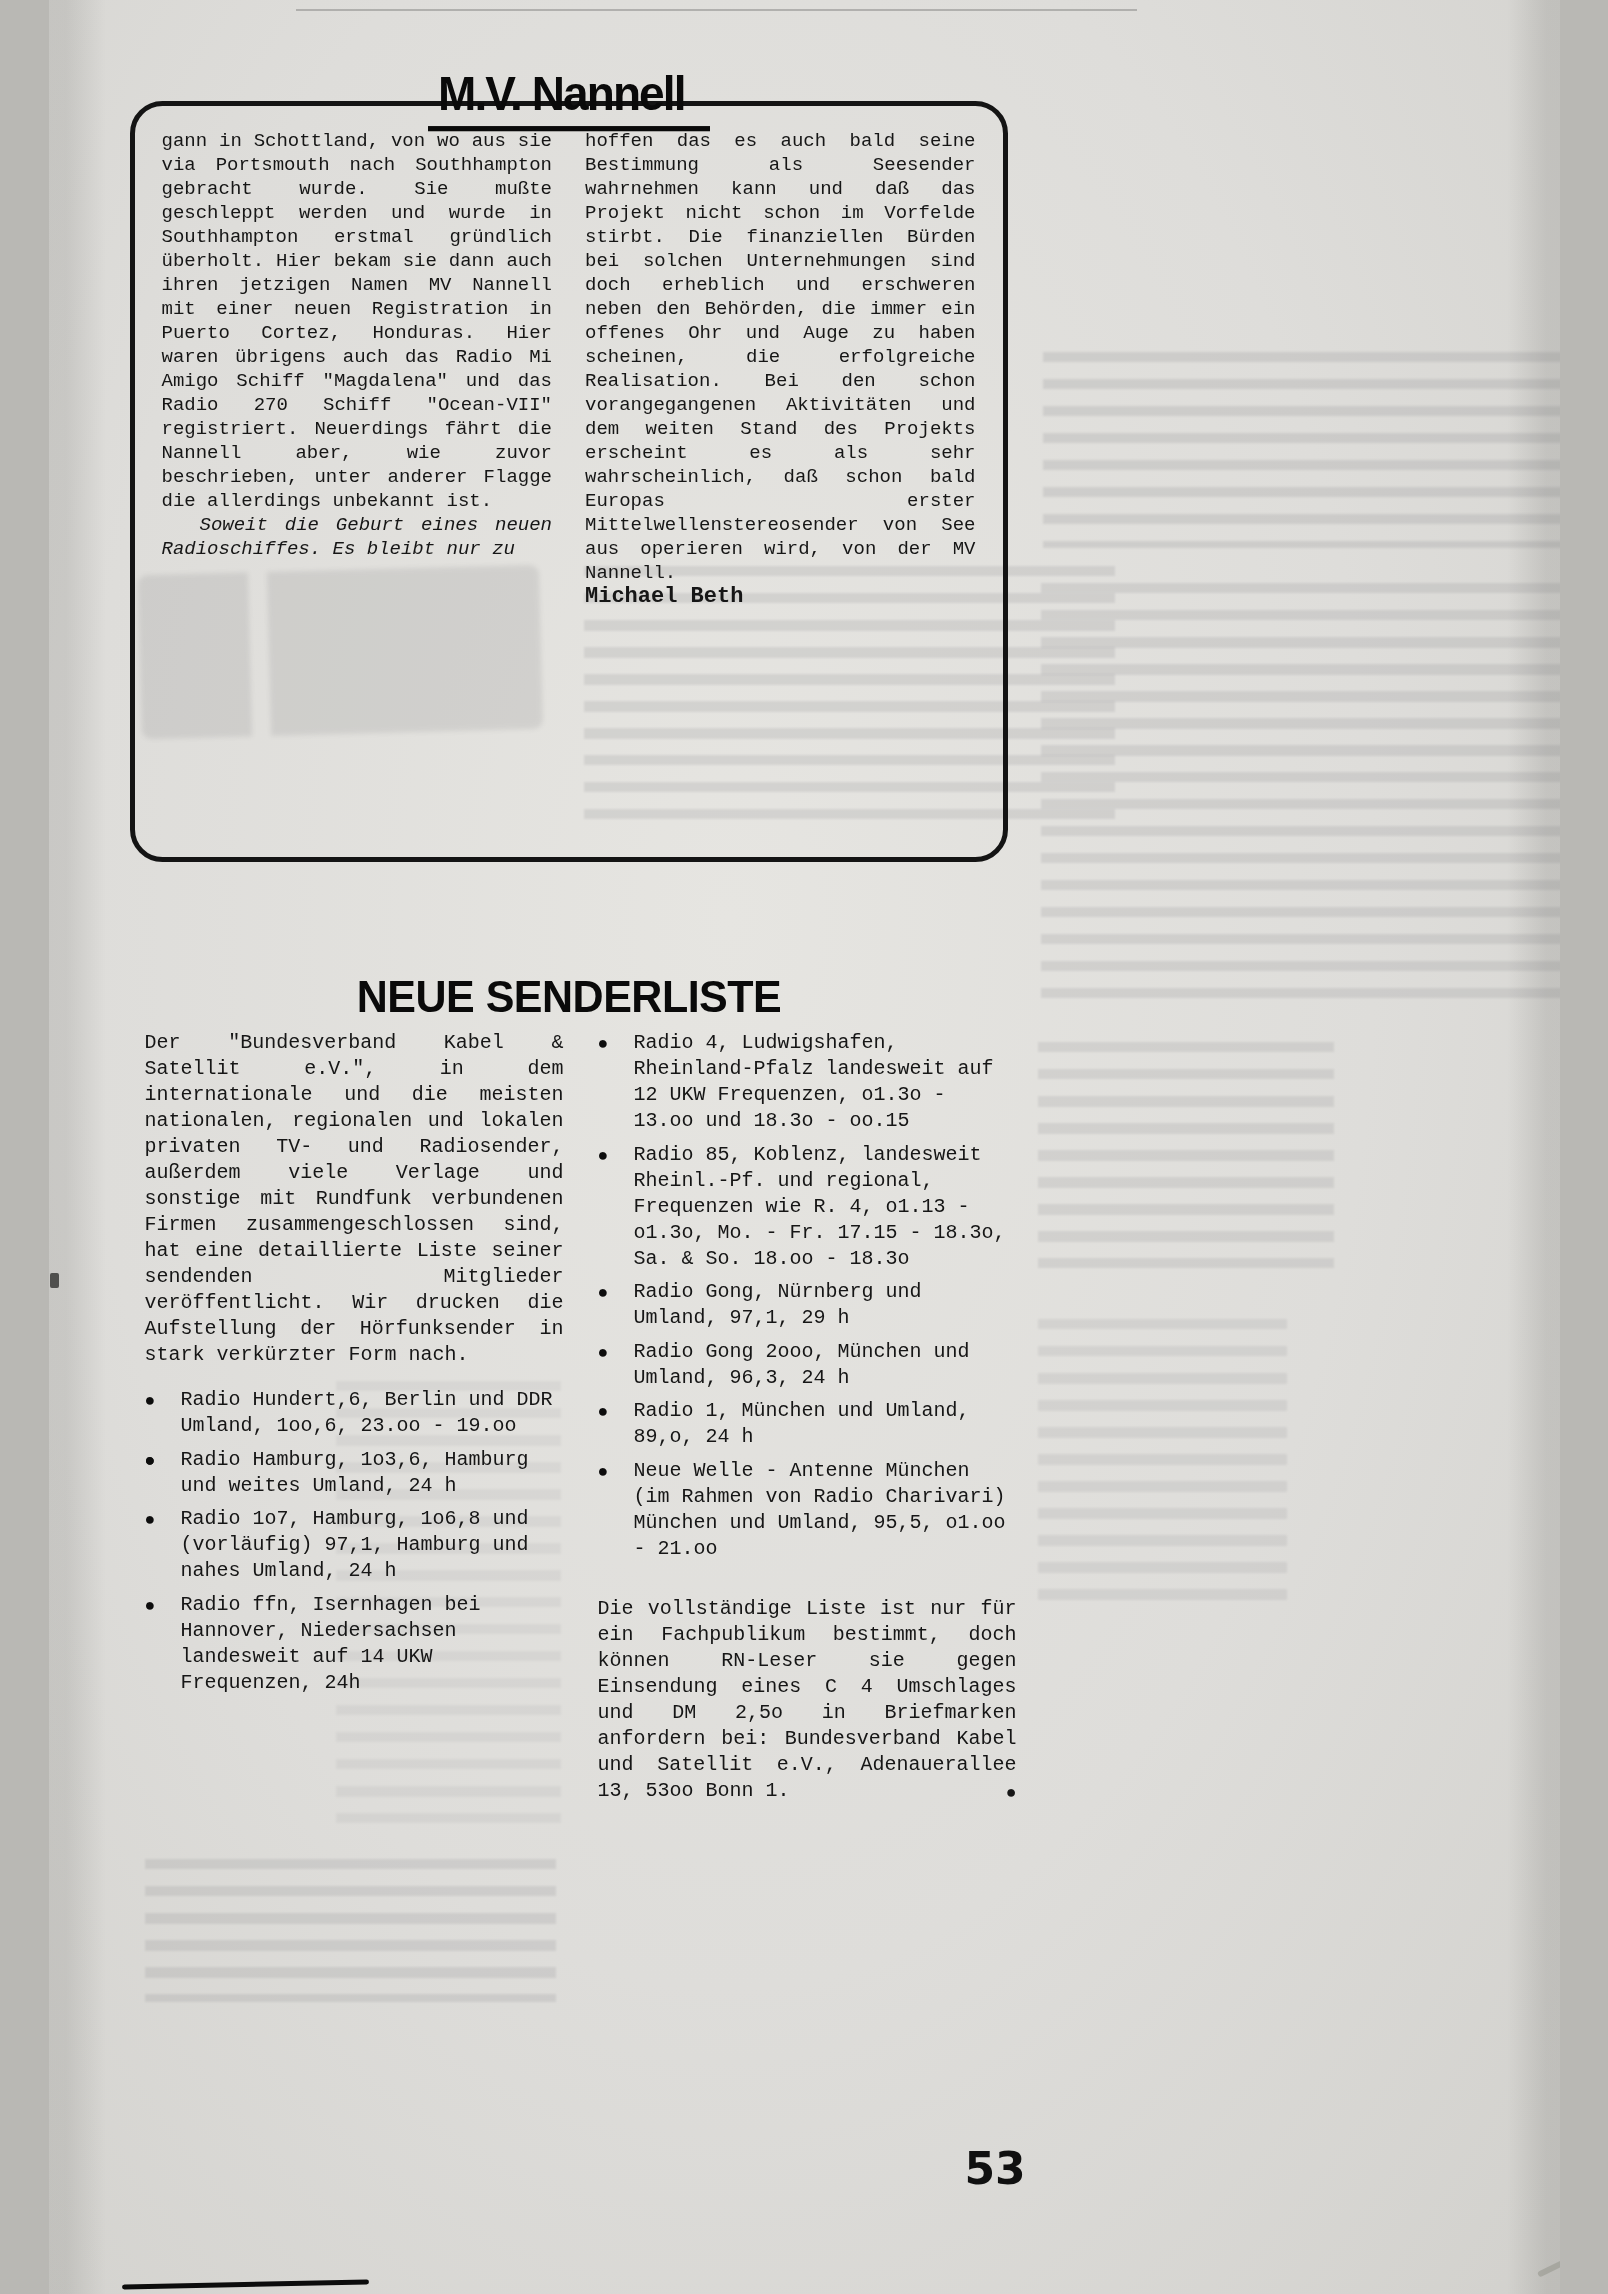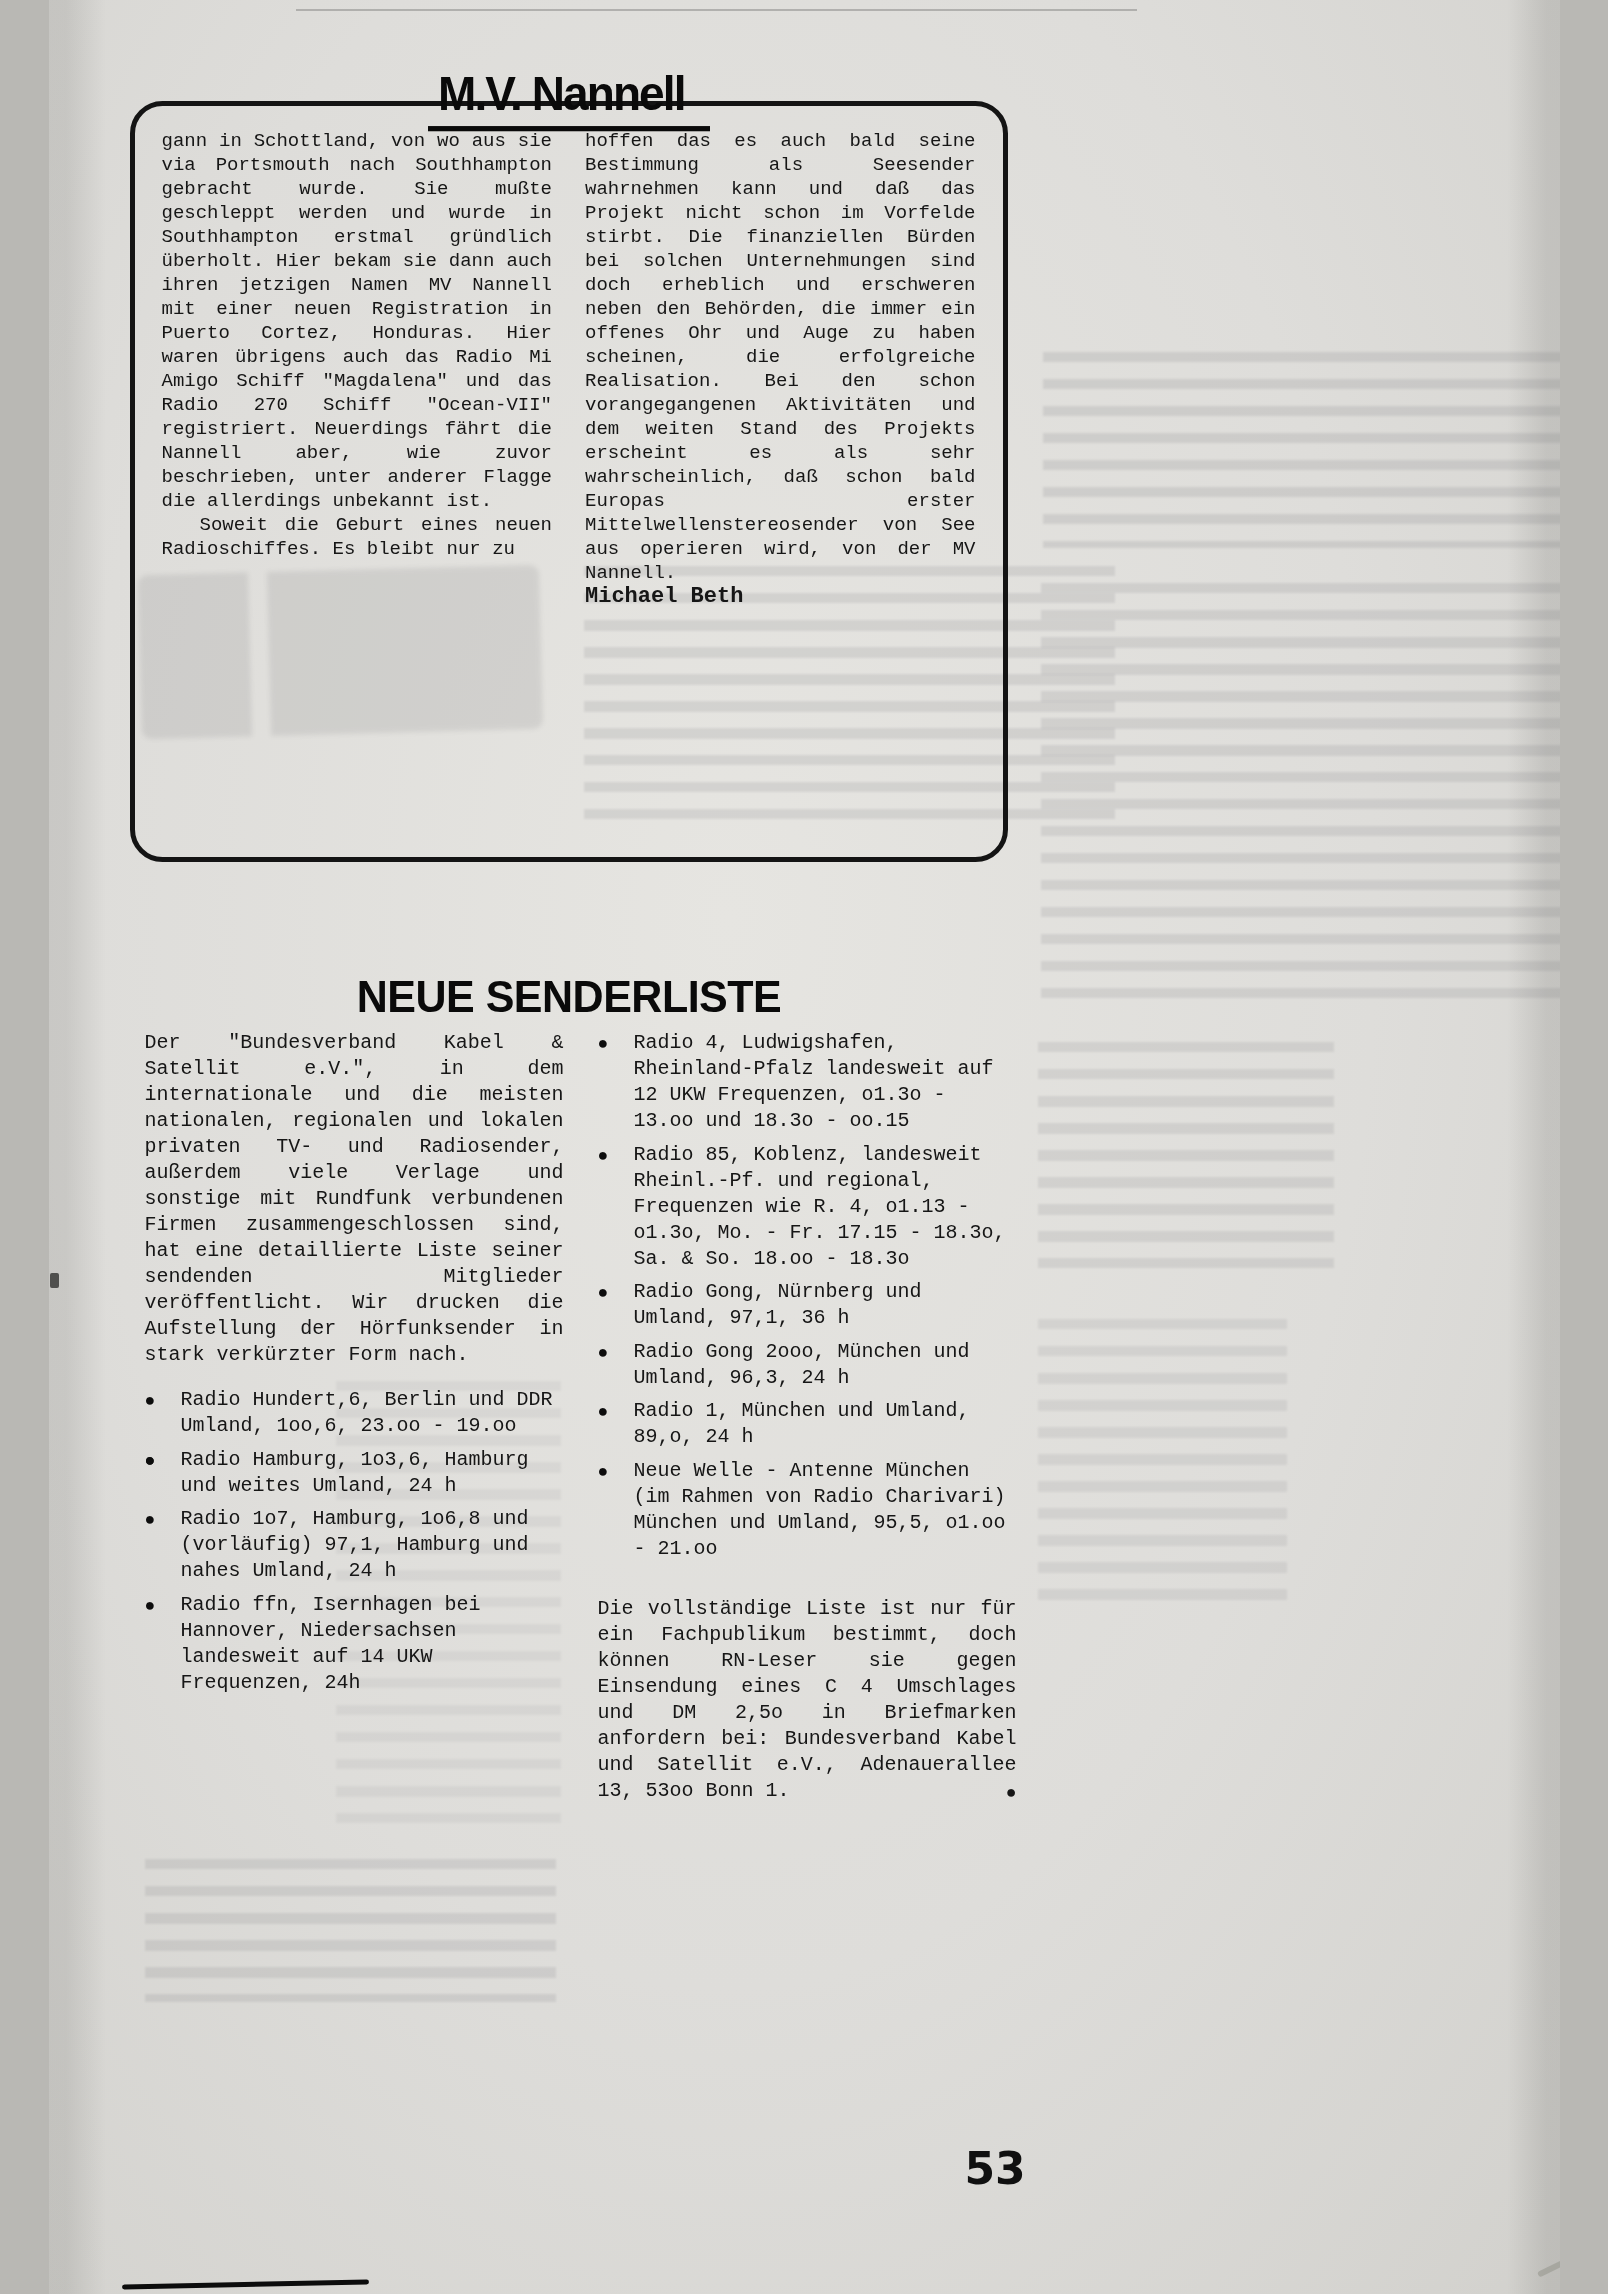--- a/index.html
+++ b/index.html
@@ -41,21 +41,21 @@
   .article-box{
     position:absolute;left:81px;top:101px;width:878px;height:761px;
     border:5.7px solid #141414;border-radius:32.5px;
     box-sizing:border-box;
     padding:23px 27px;
     z-index:2;
   }
   .box-cols{display:flex;gap:33px;}
   .box-col{flex:1 1 0;font-size:19px;line-height:24px;}
   .box-col p{margin:0;text-align:justify;}
-  .box-col p.cont{text-indent:38px;}
+  .box-col p.cont{text-indent:38px;font-style:italic;}
   .byline{
     font-family:Liberation Mono, monospace;
     font-weight:bold;font-size:22px;
     text-align:right;margin-top:1.9px;
   }
   
   .sl-heading-wrap{position:absolute;left:81px;top:972px;width:879px;text-align:center;z-index:3;}
   .sl-heading{
     display:inline-block;
     font-family:"Liberation Sans","DejaVu Sans",sans-serif;
@@ -168,21 +168,21 @@
         <li>
           <span class="bullet">●</span>
           <span>Radio 4, Ludwigshafen, Rheinland-Pfalz landesweit auf 12 UKW Frequenzen, o1.3o - 13.oo und 18.3o - oo.15</span>
         </li>
         <li>
           <span class="bullet">●</span>
           <span>Radio 85, Koblenz, landesweit Rheinl.-Pf. und regional, Frequenzen wie R. 4, o1.13 - o1.3o, Mo. - Fr. 17.15 - 18.3o, Sa. &amp; So. 18.oo - 18.3o</span>
         </li>
         <li>
           <span class="bullet">●</span>
-          <span>Radio Gong, Nürnberg und Umland, 97,1, 36 h</span>
+          <span>Radio Gong, Nürnberg und Umland, 97,1, 29 h</span>
         </li>
         <li>
           <span class="bullet">●</span>
           <span>Radio Gong 2ooo, München und Umland, 96,3, 24 h</span>
         </li>
         <li>
           <span class="bullet">●</span>
           <span>Radio 1, München und Umland, 89,o, 24 h</span>
         </li>
         <li>

